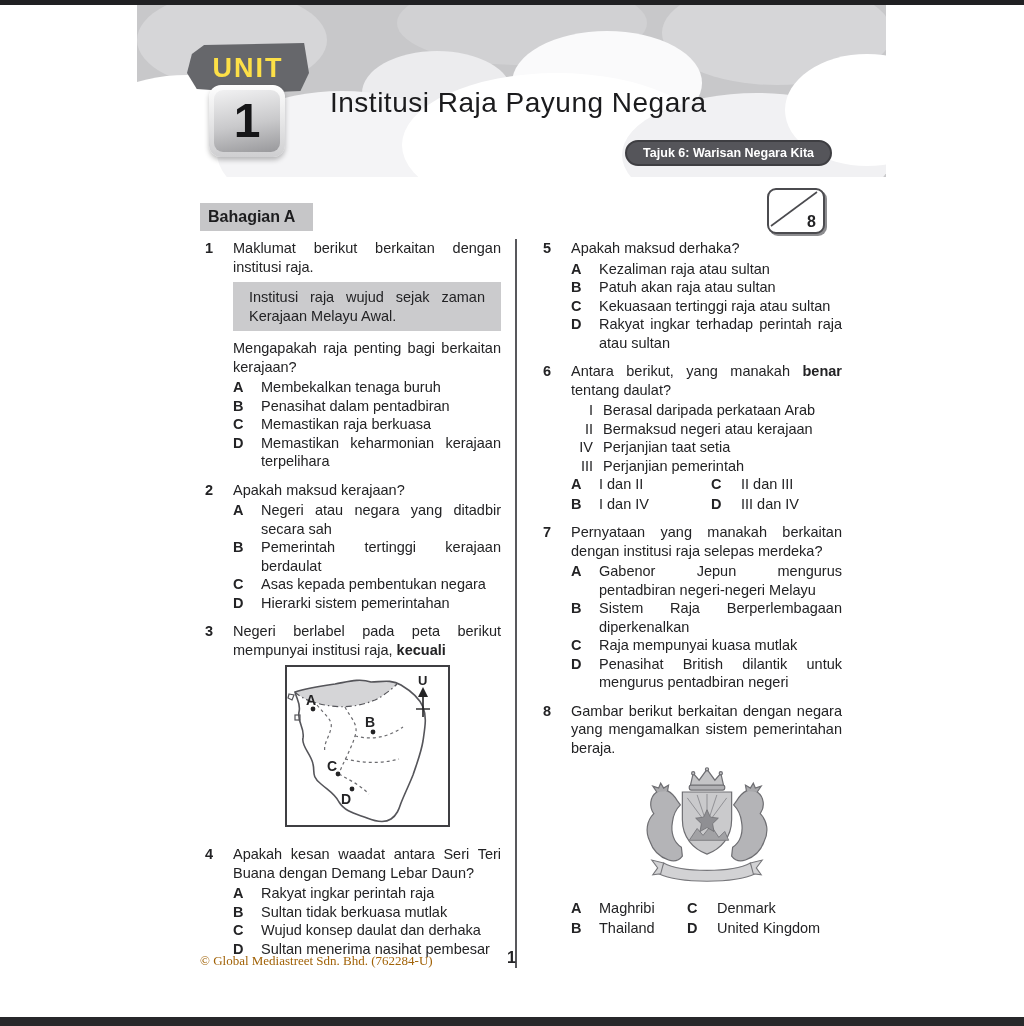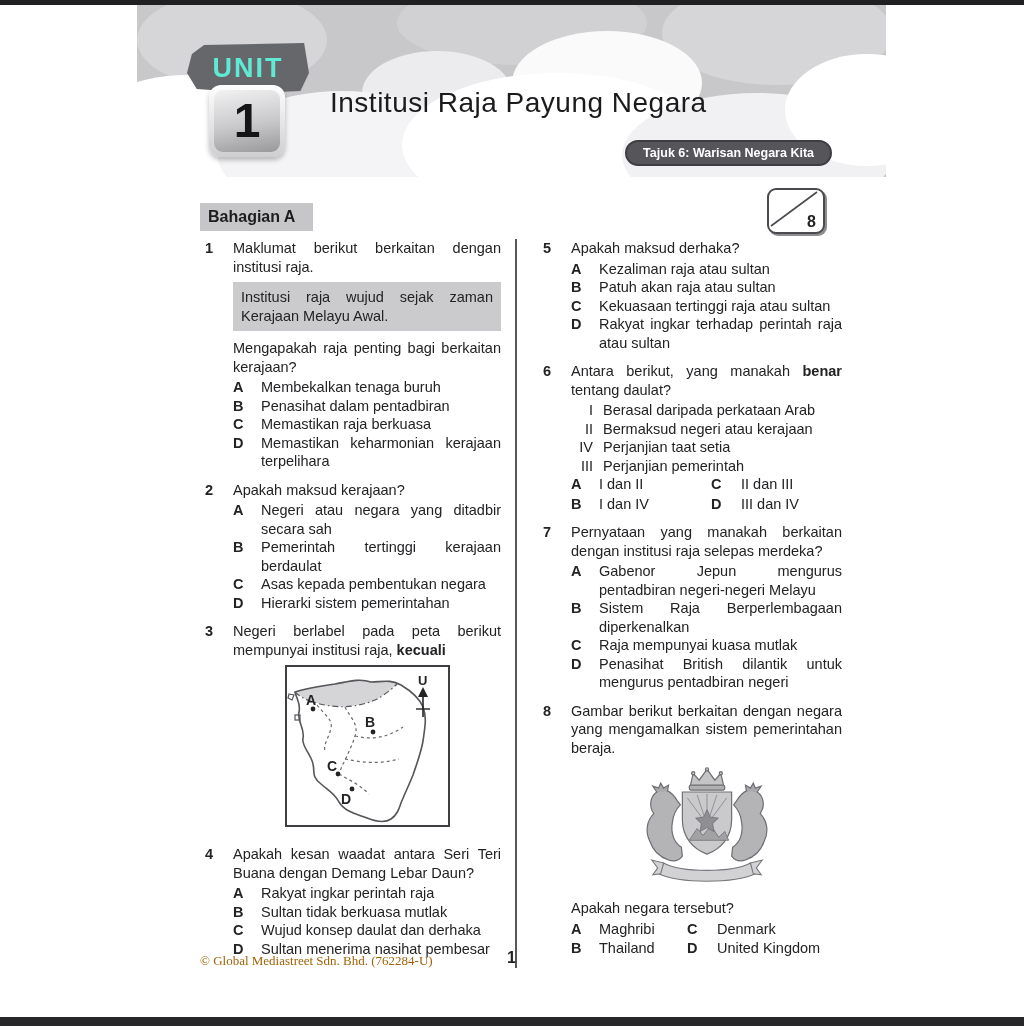--- a/index.html
+++ b/index.html
@@ -14,21 +14,21 @@
   .page{position:absolute;left:137px;top:5px;width:749px;height:1012px;background:#fff;}
 
   
   .banner{position:absolute;left:0;top:0;width:749px;height:183px;}
   .banner svg{position:absolute;left:0;top:0;}
   .unit-badge{
     position:absolute;left:50px;top:38px;width:122px;height:50px;background:#66676b;
     clip-path:polygon(4% 22%,14% 4%,96% 0%,100% 60%,93% 96%,55% 100%,8% 92%,0% 60%);
     display:flex;align-items:center;justify-content:center;
   }
-  .unit-badge span{color:#5eead4;font-weight:800;font-size:27px;letter-spacing:2px;}
+  .unit-badge span{color:#fde047;font-weight:800;font-size:27px;letter-spacing:2px;}
   .unit-tile{
     position:absolute;left:72px;top:80px;width:76px;height:72px;border-radius:12px;
     background:linear-gradient(180deg,#fefefe,#cfcfd1);
     box-shadow:0 3px 5px rgba(0,0,0,.25);padding:5px;box-sizing:border-box;
   }
   .unit-tile .inner{
     width:100%;height:100%;border-radius:9px;
     background:linear-gradient(170deg,#f2f2f3 0%,#c9c9cb 55%,#98989b 100%);
     display:flex;align-items:center;justify-content:center;
   }
@@ -61,21 +61,21 @@
   .columns{position:absolute;left:0;top:234px;width:749px;display:flex;padding-left:68px;box-sizing:border-box;}
   .col-left{width:296px;}
   .divider{width:2px;background:#58585c;margin-left:14px;margin-right:26px;}
   .col-right{width:299px;}
 
   .q{display:flex;margin-bottom:10px;}
   .qnum{width:28px;flex-shrink:0;font-weight:800;font-size:14.5px;line-height:18.5px;}
   .qbody{flex:1;min-width:0;}
   .qtext{margin:0 0 2px 0;font-size:14.5px;line-height:18.5px;text-align:justify;}
   .stimulus{
-    background:#cbcbcd;padding:6px 8px;margin:6px 0 8px 0;
+    background:#cbcbcd;padding:6px 16px;margin:6px 0 8px 0;
     font-size:14.5px;line-height:18.5px;text-align:justify;
   }
   .opt{display:flex;font-size:14.5px;line-height:18.5px;}
   .letter{width:28px;flex-shrink:0;font-weight:800;}
   .otext{flex:1;text-align:justify;}
   .ritem{display:flex;font-size:14.5px;line-height:18.5px;}
   .rnum{width:22px;flex-shrink:0;text-align:right;margin-right:10px;font-weight:400;}
   .optgrid{display:grid;font-size:14.5px;line-height:18.5px;row-gap:1px;}
   .og6{grid-template-columns:28px 112px 30px 1fr;}
   .og8{grid-template-columns:28px 88px 30px 1fr;}
@@ -370,21 +370,20 @@
               <path d="M52,76 L60,64 L66,71 L74,61 L82,73 L88,67 L92,76 Z" fill="#a2a2a5" stroke="#77777b" stroke-width="0.9"></path>
               <path d="M70,45 l3.5,7.5 8,1 -5.8,5.6 1.4,8 -7.1,-4 -7.1,4 1.4,-8 -5.8,-5.6 8,-1 Z" fill="#8f8f93" stroke="#6e6e72" stroke-width="0.8"></path>
 
               <g fill="#d2d2d4" stroke="#77777b" stroke-width="1.1">
                 <path d="M26,99 C44,109 96,109 114,99 L119,110 C98,120 42,120 21,110 Z"></path>
                 <path d="M26,99 L14,96 L20,104 L15,111 L23,110 Z"></path>
                 <path d="M114,99 L126,96 L120,104 L125,111 L117,110 Z"></path>
               </g>
             </svg>
           </div>
-          <p class="qtext">Apakah negara tersebut?</p>
           <div class="optgrid og8">
             <span class="letter">A</span>
               <span>Maghribi</span>
             <span class="letter">C</span>
               <span>Denmark</span>
             <span class="letter">B</span>
               <span>Thailand</span>
             <span class="letter">D</span>
               <span>United Kingdom</span>
           </div>

